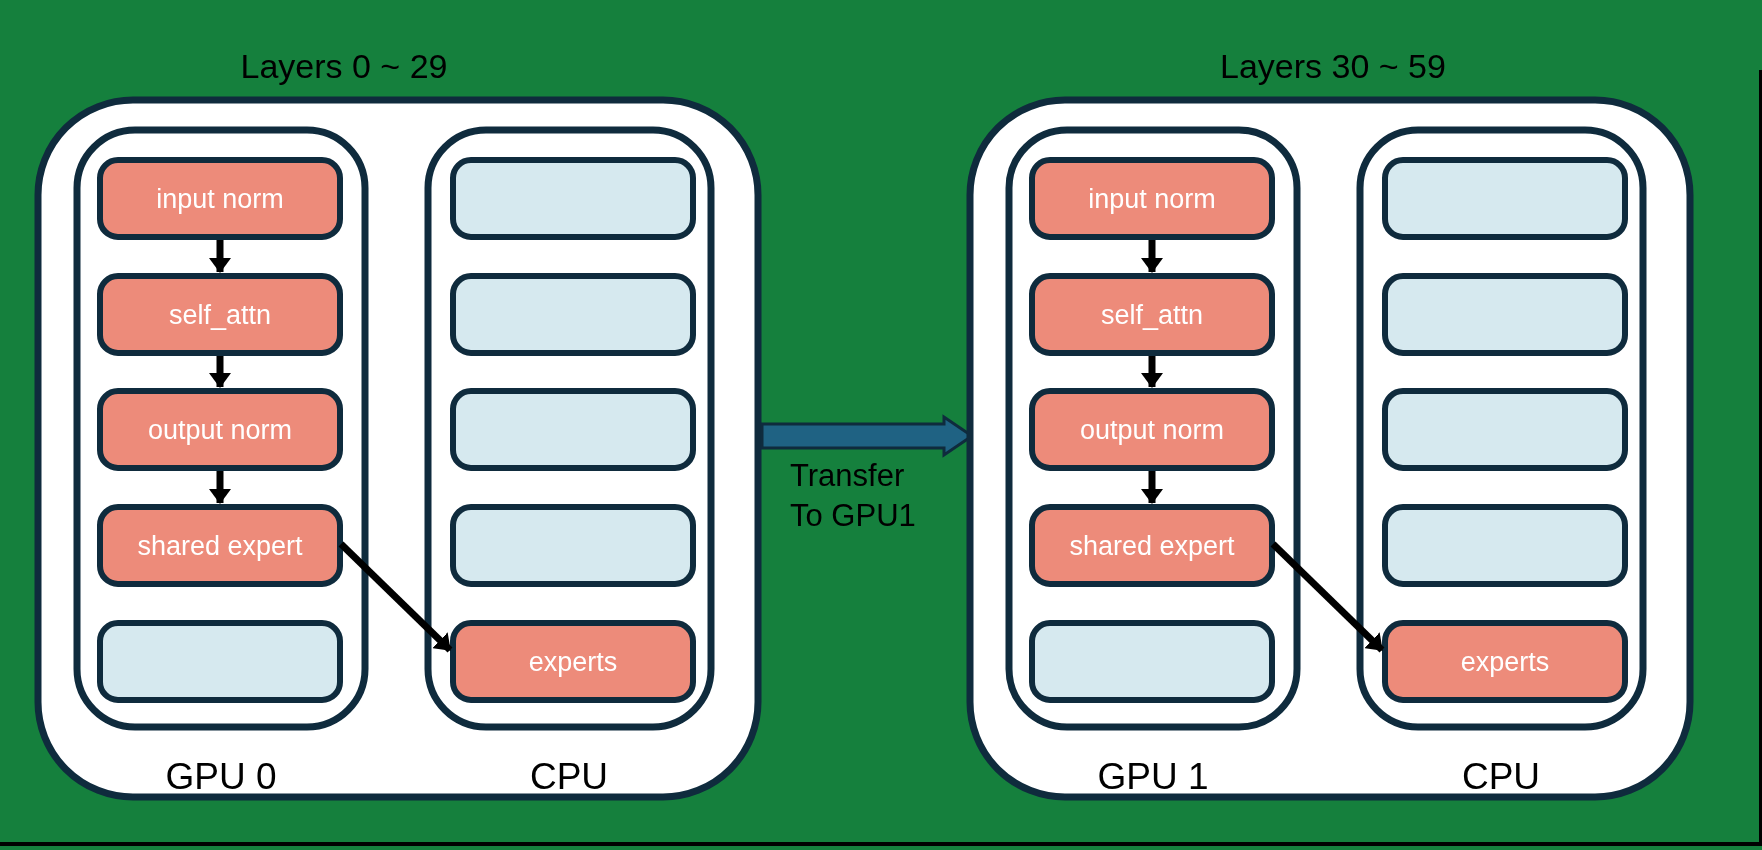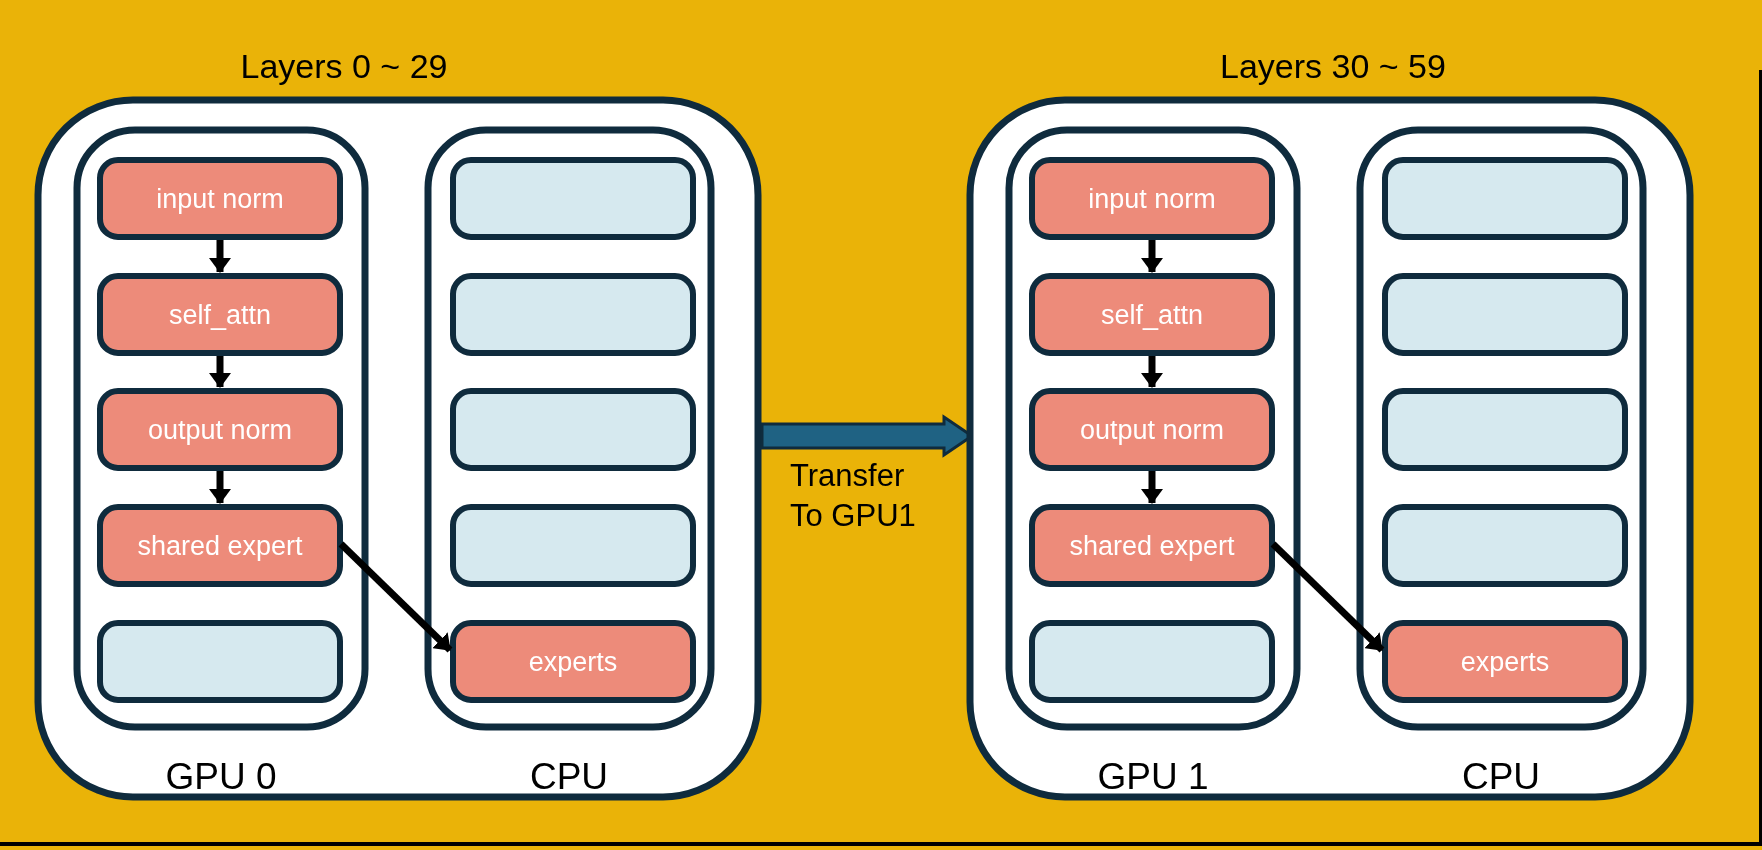--- a/index.html
+++ b/index.html
@@ -1,19 +1,19 @@
 <!DOCTYPE html>
 <html><head>
 <meta charset="utf-8">
 <style>
   html,body{margin:0;padding:0;background:#ffffff;}
   .canvas{
     position:relative;
     width:1762px;height:850px;
-    background:#eab308;
+    background:#15803d;
     font-family:"Liberation Sans", sans-serif;
     overflow:hidden;
   }
   svg{position:absolute;left:0;top:0;}
   .outer-group{fill:#ffffff;stroke:#0F2B3D;stroke-width:7;}
   .inner-container{fill:#ffffff;stroke:#0F2B3D;stroke-width:7;}
   .box-salmon{fill:#ED8B7A;stroke:#0F2B3D;stroke-width:6;}
   .box-blue{fill:#D6E9EF;stroke:#0F2B3D;stroke-width:6;}
   .box-label{fill:#ffffff;font-size:27px;text-anchor:middle;}
   .title-label{fill:#000000;font-size:34px;text-anchor:middle;}

